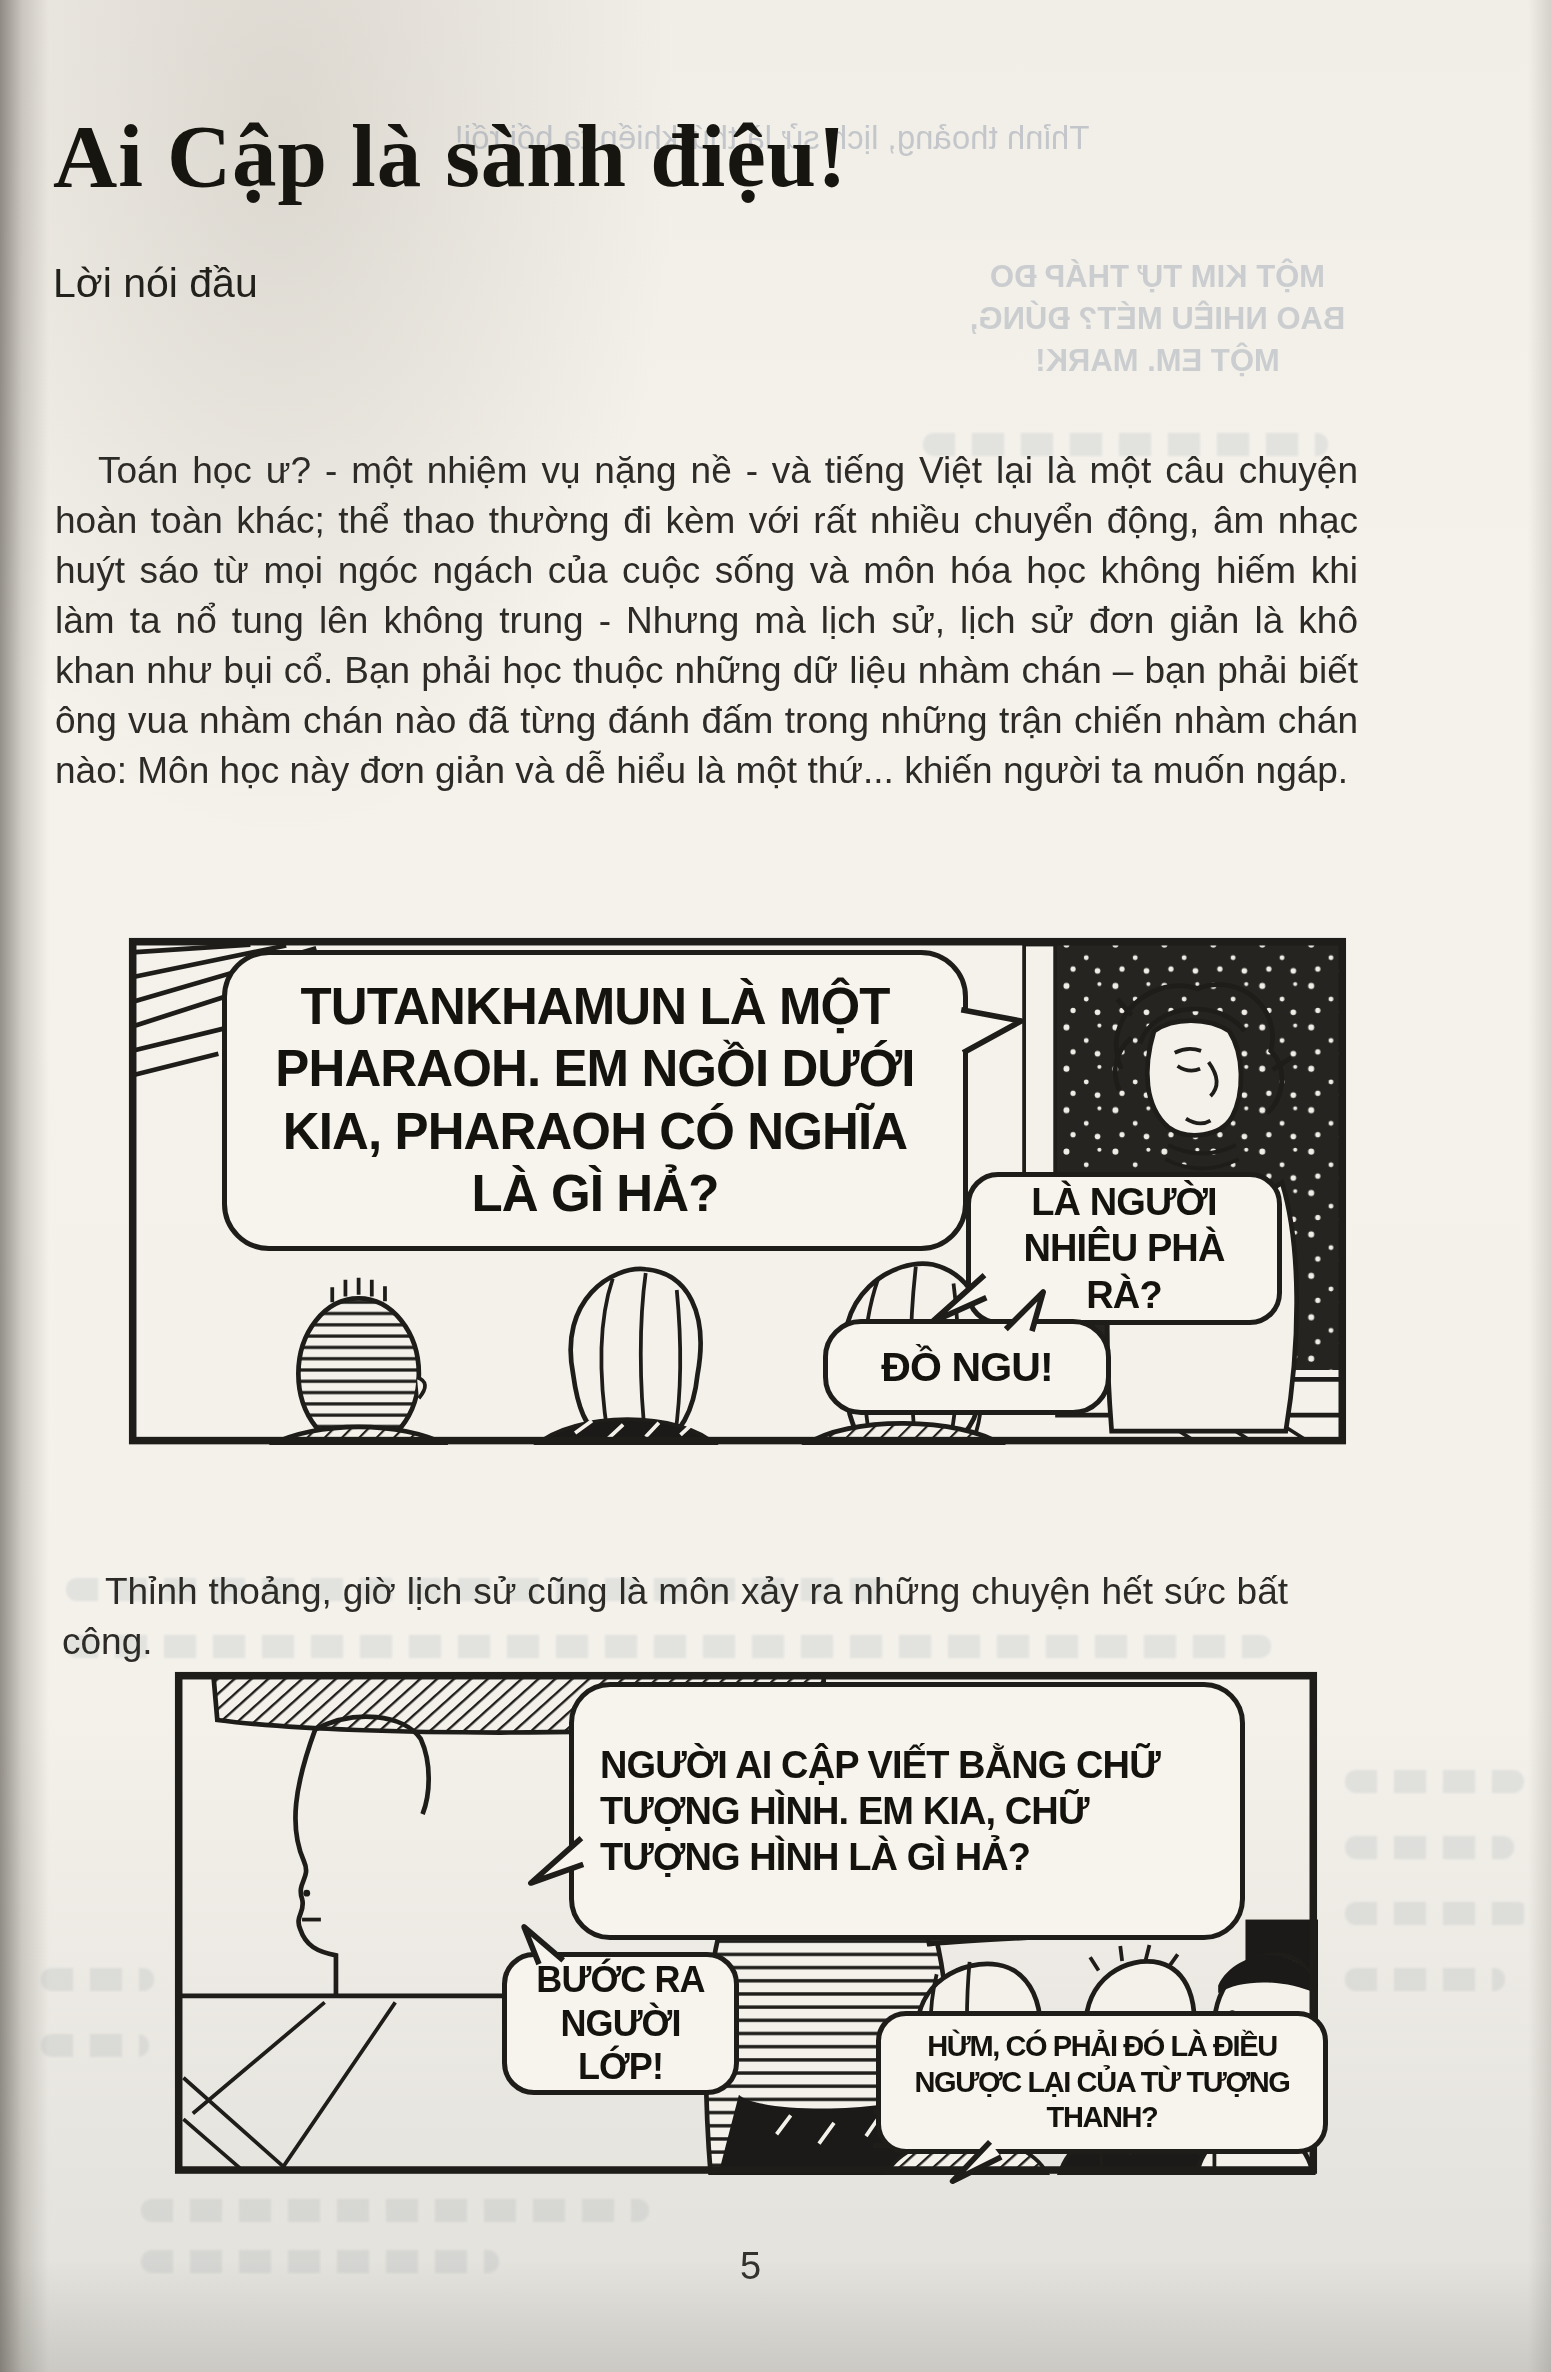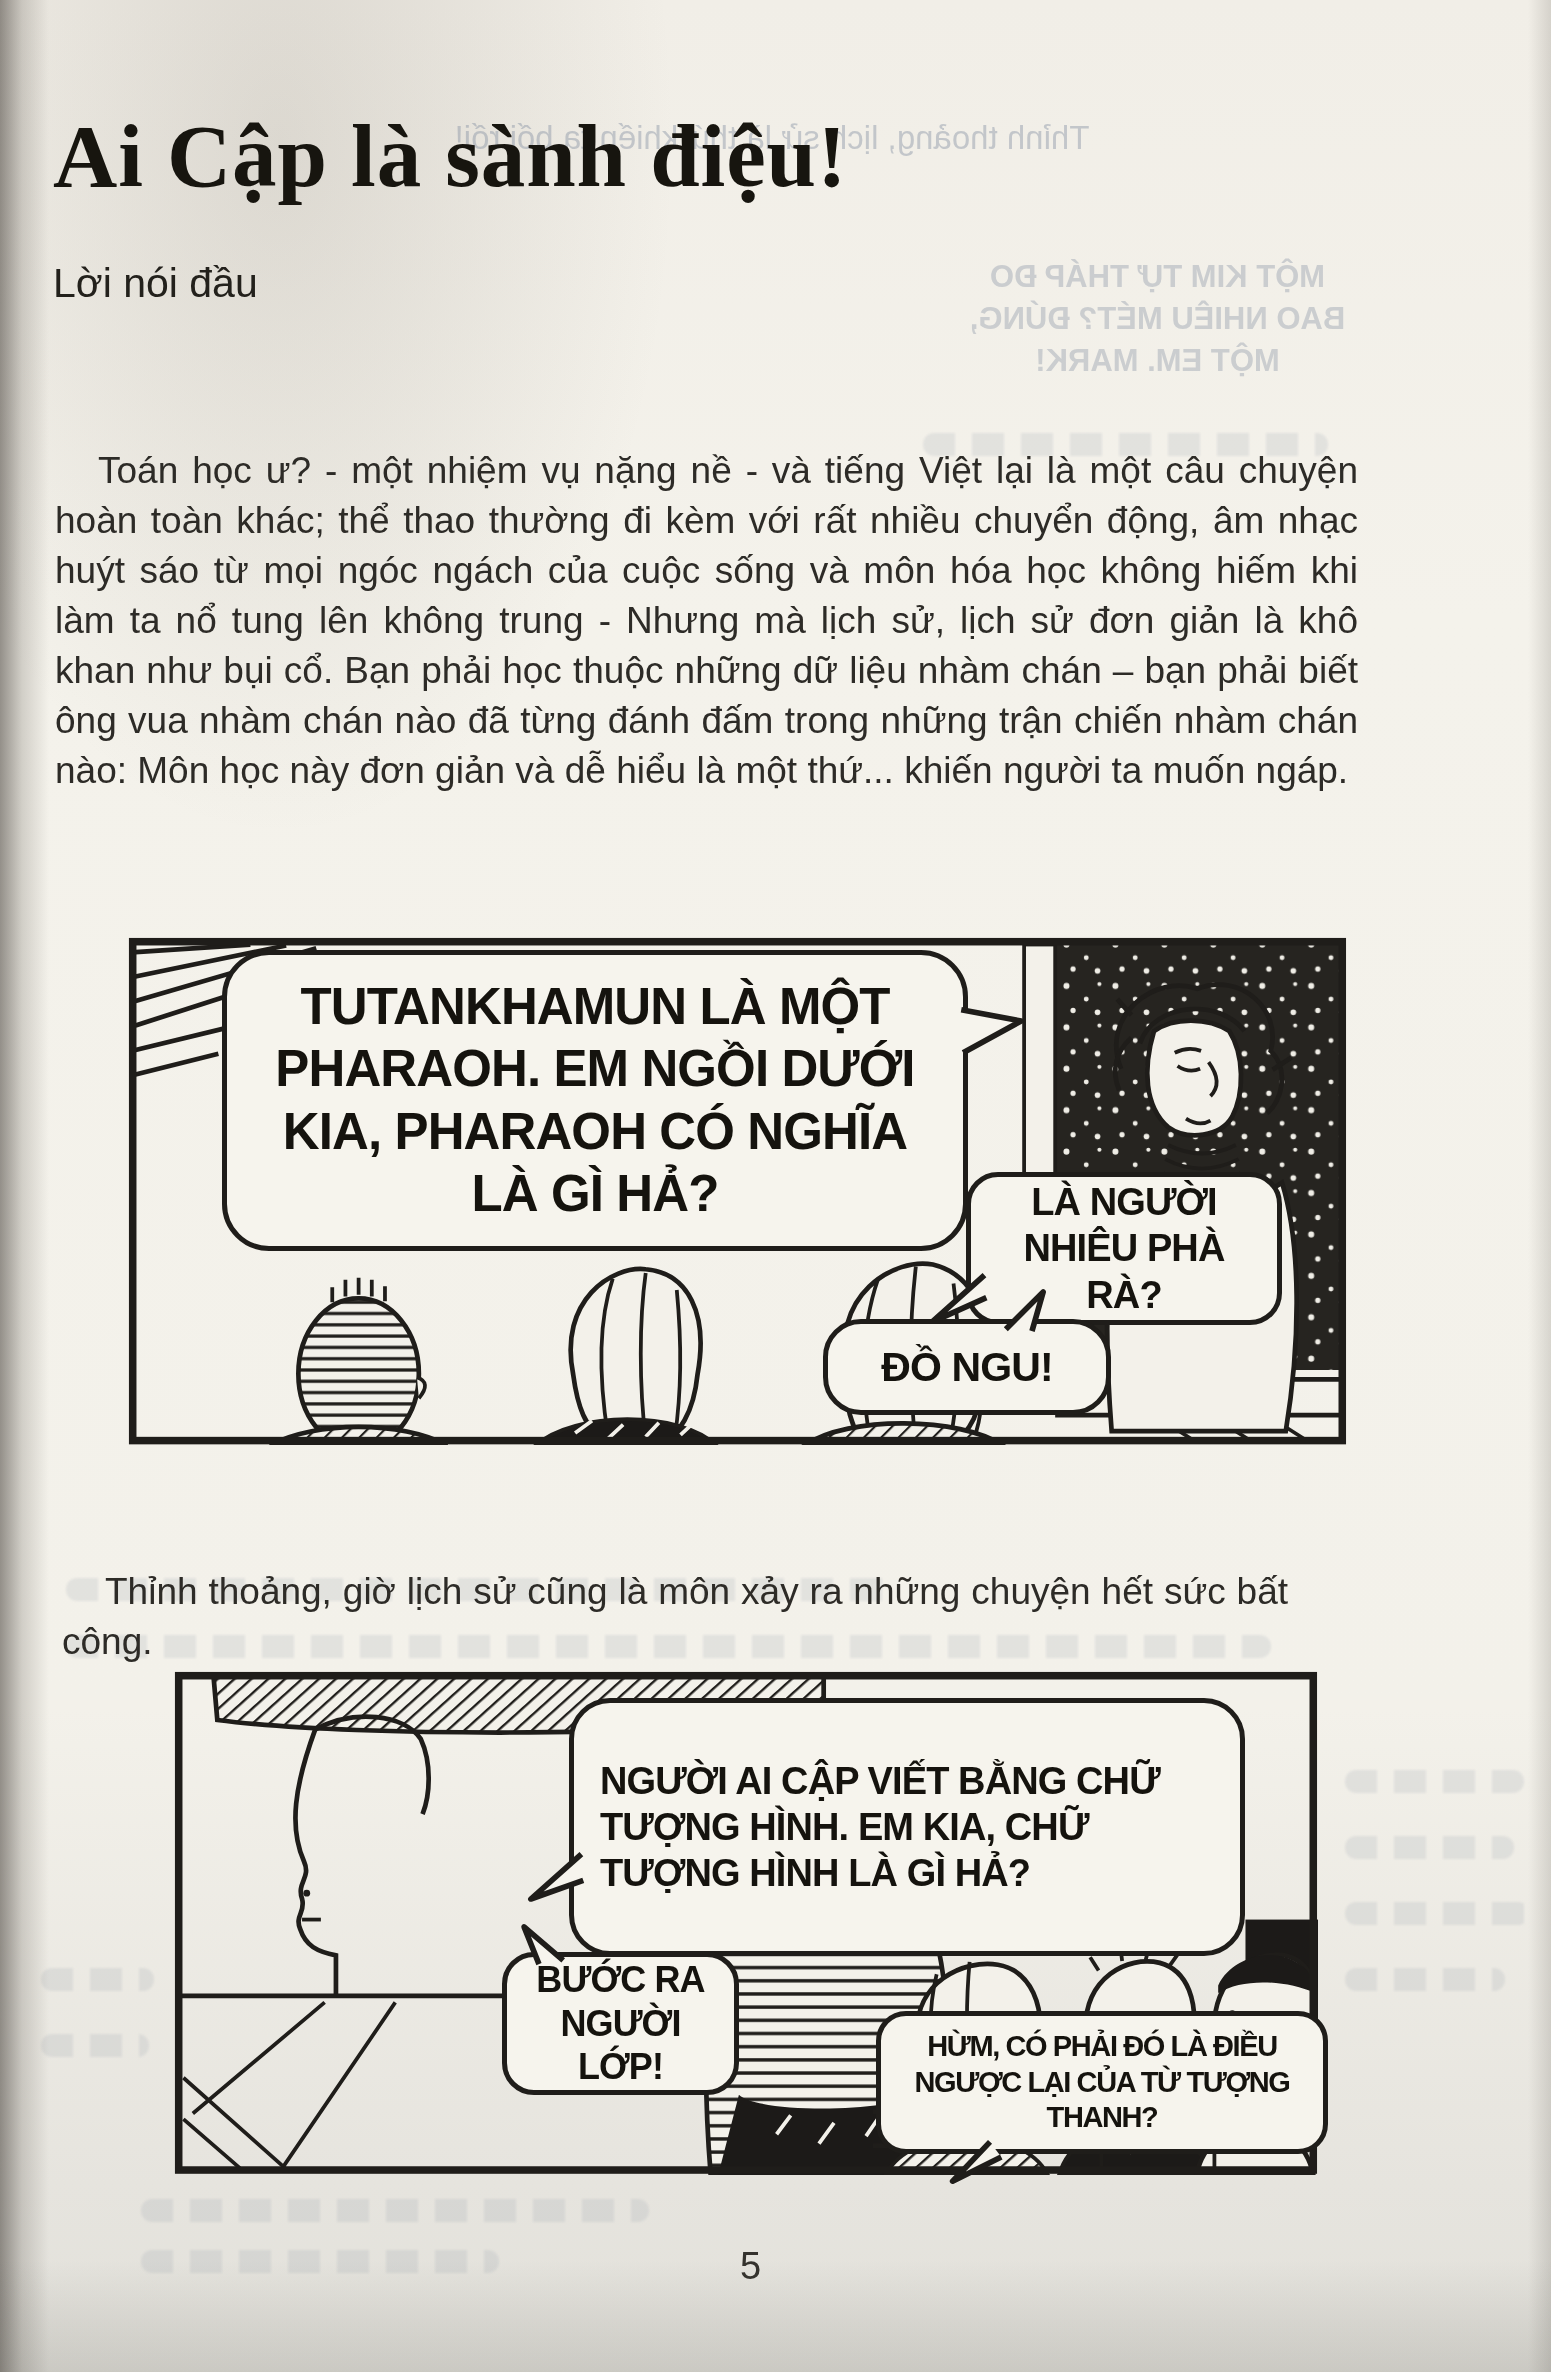--- a/index.html
+++ b/index.html
@@ -82,21 +82,21 @@
     display:flex; align-items:center; justify-content:center;
     text-align:center;
   }
   .bubble .tail { position:absolute; overflow:visible; }
 
   #c1b1 { left:94px; top:13px;  width:746px; height:301px; border-radius:47px; font-size:51px; padding:0 28px; }
   #c1b2 { left:838px; top:235px; width:316px; height:153px; border-radius:32px; font-size:38px; padding:0 21px; }
   #c1b3 { left:695px; top:382px; width:288px; height:96px; border-radius:38px; font-size:41px; padding:0 19px; }
 
   #c2b1 { left:395px; top:11.3px;  width:676px; height:258px; border-radius:41px; font-size:38px;
-          justify-content:flex-start; text-align:left; padding:0 26px;margin-top:16px; }
+          justify-content:flex-start; text-align:left; padding:0 26px; }
   #c2b2 { left:702px; top:292px; width:452px; height:143px; border-radius:30px; font-size:29px; letter-spacing:-1.4px; padding:0 16px;margin-top:48px; }
   #c2b3 { left:328px; top:281px; width:237px; height:143px; border-radius:32px; font-size:36px; padding:0 19px; }
 </style>
 </head>
 <body>
 
 <div class="page">
 
   <div class="bleed" id="bleed-top">Thỉnh thoảng, lịch sử là thứ khiến ta bối rối!</div>
   <div class="bleed" id="bleed-caps">MỘT KIM TỰ THÁP ĐO BAO NHIÊU MÉT? ĐÚNG, MỘT EM. MARK!</div>

